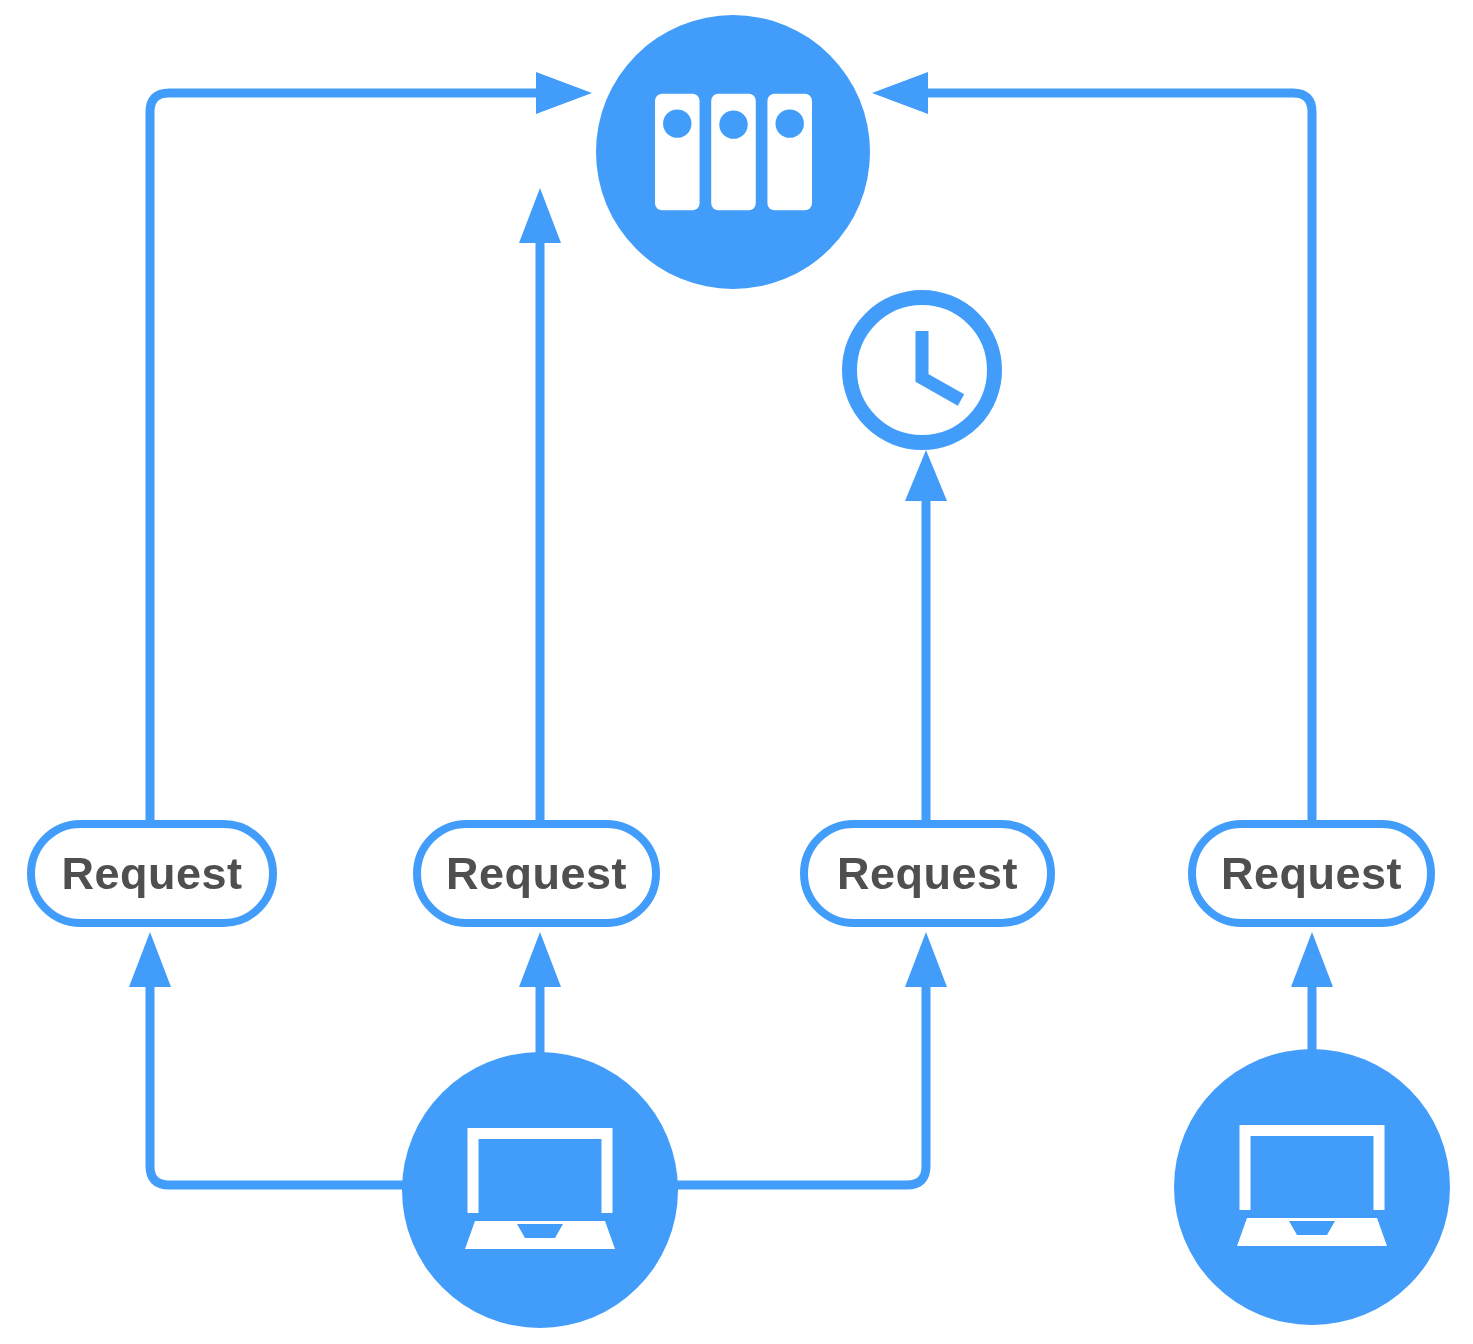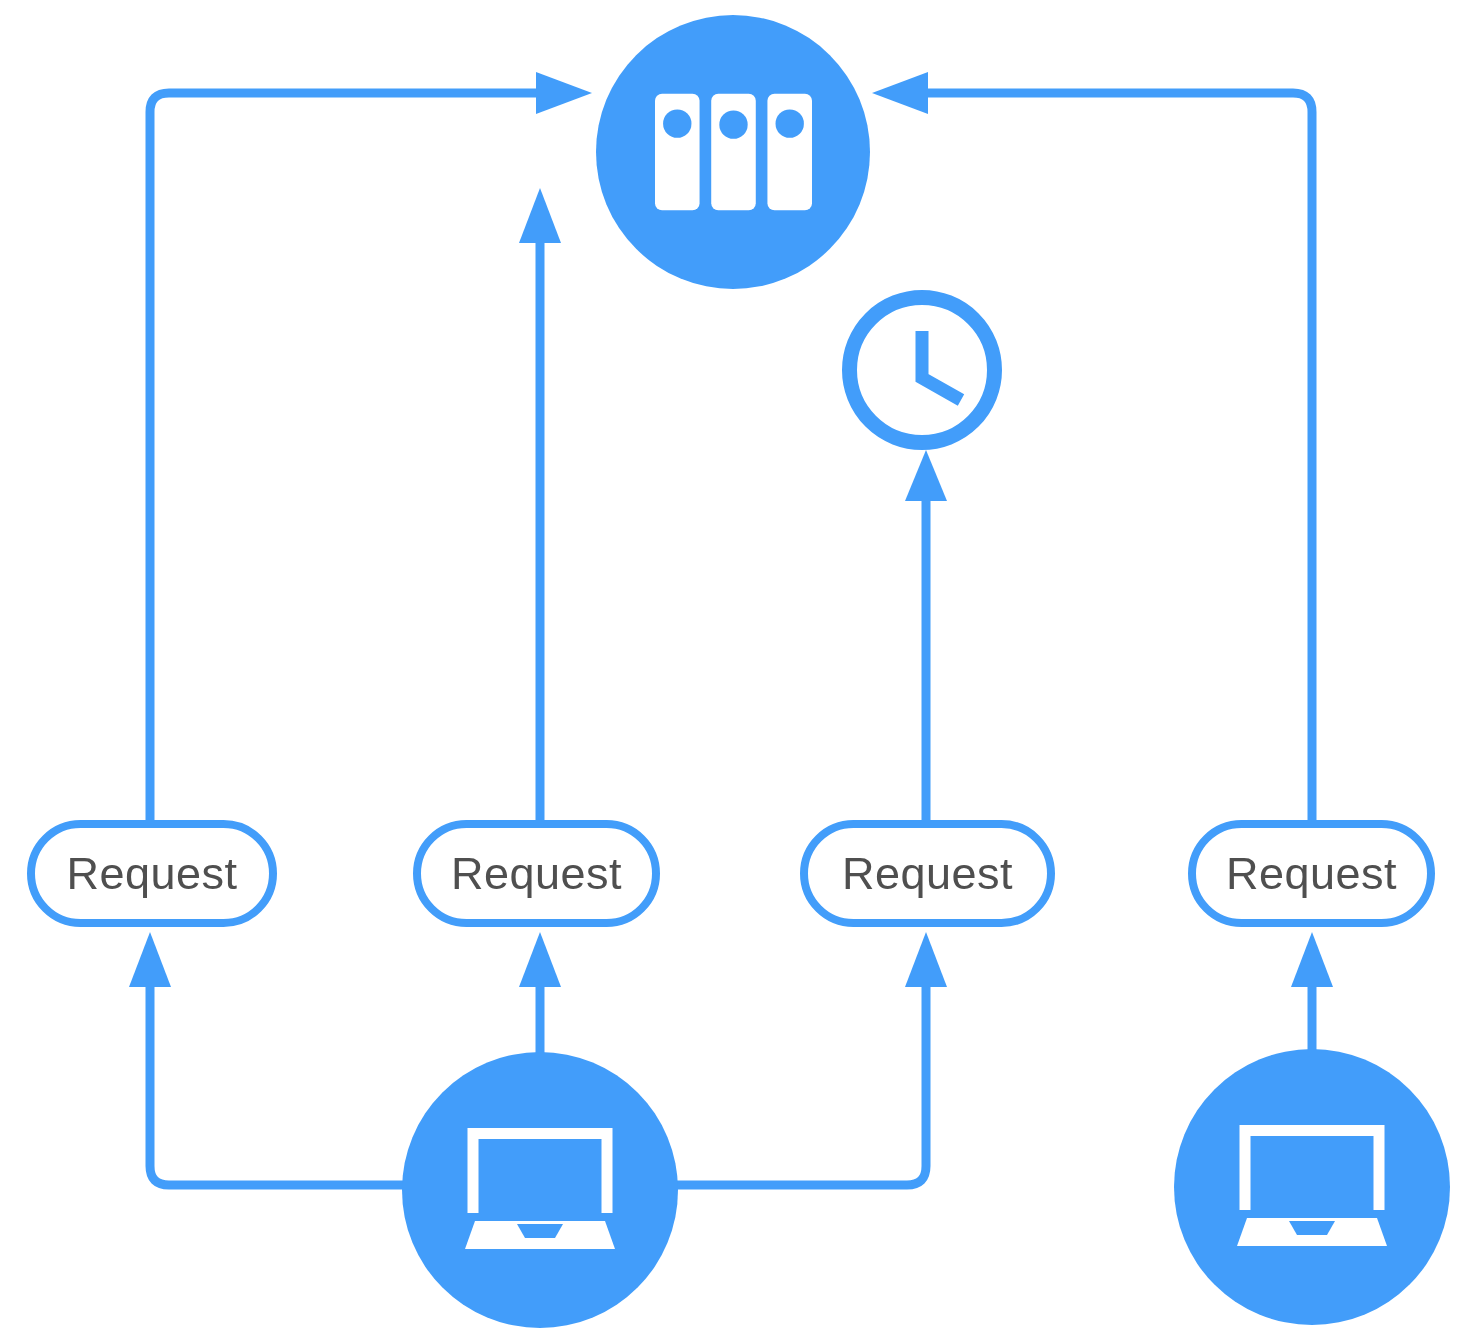--- a/index.html
+++ b/index.html
@@ -60,21 +60,21 @@
     height: 107px;
     box-sizing: border-box;
     background: #FFFFFF;
     border: 8px solid var(--accent-blue);
     border-radius: 54px;
     display: flex;
     align-items: center;
     justify-content: center;
   }
   .pill span {
-    font-weight: 400;
+    font-weight: 700;
     font-size: 45px;
     letter-spacing: 0.5px;
     color: var(--label-text);
   }
   .pill-1 { left: 27px;   width: 250px; }
   .pill-2 { left: 413px;  width: 247px; }
   .pill-3 { left: 800px;  width: 255px; }
   .pill-4 { left: 1188px; width: 247px; }
 </style>
 </head>

